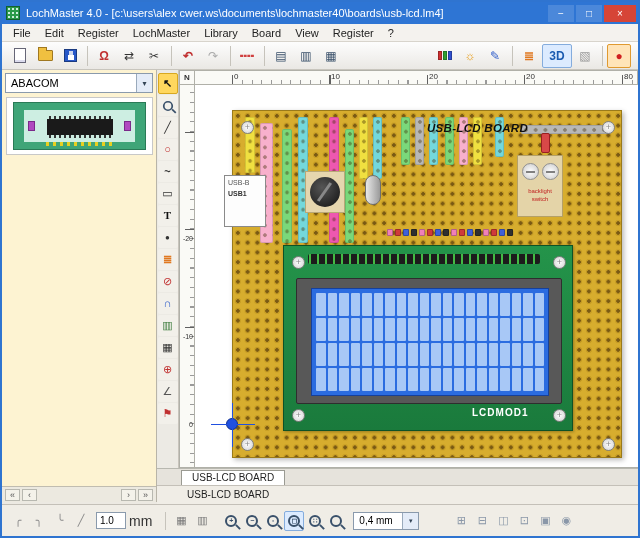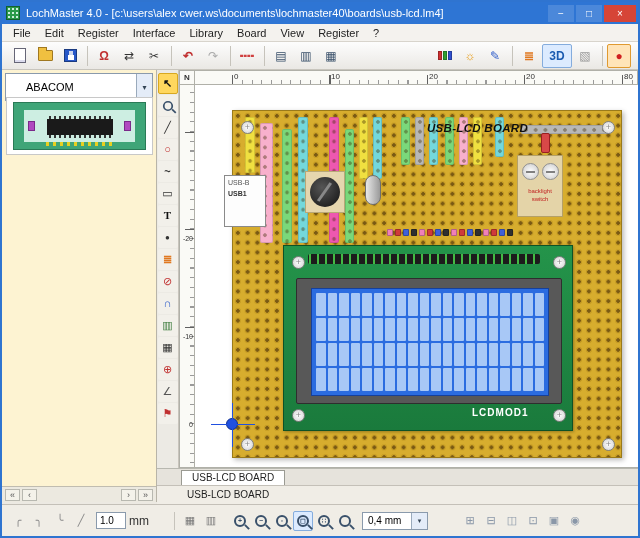--- a/index.html
+++ b/index.html
@@ -34,21 +34,21 @@
   .ic-disk{width:13px;height:13px;background:#2858c8;border:1px solid #1a3a80;position:relative;}
   .ic-disk::before{content:"";position:absolute;left:3px;bottom:1px;width:6px;height:5px;background:#fff;}
   .ic-disk::after{content:"";position:absolute;left:4px;top:1px;width:4px;height:4px;background:#cfd8ee;}
   .ic-swatches{display:flex;gap:1px;}
   .sw{width:4px;height:9px;display:block;border:1px solid rgba(0,0,0,.25);}
   .mag{position:relative;width:12px;height:12px;border:2px solid #39506a;border-radius:50%;display:flex;align-items:center;justify-content:center;font-size:7px;font-weight:bold;color:#39506a;}
   .mag::after{content:"";position:absolute;width:6px;height:2px;background:#39506a;right:-6px;bottom:-3px;transform:rotate(45deg);}
 
   
   .left-panel{left:0;top:68px;width:155px;height:432px;background:#fdf3d2;border-right:1px solid #b8b4a8;}
-  .lib-select{position:absolute;left:3px;top:3px;width:148px;height:28px;background:#fff;border:1px solid #8a9aac;font-size:11px;display:flex;align-items:center;padding-left:20px;}
+  .lib-select{position:absolute;left:3px;top:3px;width:148px;height:20px;background:#fff;border:1px solid #8a9aac;font-size:11px;display:flex;align-items:center;padding-left:5px;}
   .dd-btn{margin-left:auto;width:16px;height:100%;background:#e4ecf8;border-left:1px solid #9aaabc;display:flex;align-items:center;justify-content:center;font-size:8px;color:#345;}
   .lib-item1{position:absolute;left:4px;top:27px;width:147px;}
   .prev1{height:58px;background:#fff;border:1px solid #c8c8c8;display:flex;align-items:center;justify-content:center;}
   .cap1{height:15px;background:#d8e4c4;border:1px solid #b4c2a0;border-top:none;font-size:9px;text-align:center;line-height:14px;color:#222;}
   .p1-board{width:133px;height:48px;background:#3fa578;border:1px solid #2a7a56;position:relative;}
   .p1-inner{position:absolute;left:10px;top:7px;right:10px;bottom:7px;background:#cdeee2;}
   .p1-ic{position:absolute;left:33px;top:16px;width:66px;height:16px;background:#1a1a1a;}
   .p1-ic::before,.p1-ic::after{content:"";position:absolute;left:2px;right:2px;height:3px;background-image:repeating-linear-gradient(90deg,#333 0 2px,transparent 2px 5px);}
   .p1-ic::before{top:-3px;}.p1-ic::after{bottom:-3px;}
   .p1-c{position:absolute;width:7px;height:10px;background:#b04ac0;border:1px solid #7a2a8a;}
@@ -127,21 +127,21 @@
   .doc-tab{position:absolute;left:24px;top:1px;height:16px;background:#fff;border:1px solid #9a9a92;border-bottom:none;padding:1px 10px;font-size:10px;color:#222;}
   .status-bar{left:155px;top:483px;width:481px;height:19px;background:#f0ede6;border-top:1px solid #c4c0b8;font-size:10px;line-height:18px;padding-left:30px;color:#222;}
   .bottom-toolbar{left:0;top:502px;width:636px;height:32px;background:#f0ede6;border-top:1px solid #c4c0b8;display:flex;align-items:center;padding:0 6px;}
   .bt-btn{width:20px;height:20px;display:flex;align-items:center;justify-content:center;border:1px solid transparent;border-radius:2px;margin-right:1px;}
   .bt-btn .glyph{font-size:11px;color:#8a8a8a;}
   .bt-btn.active{background:#dcebff;border-color:#84acdd;}
   .bt-btn.pads .glyph{color:#8a97a8;}
   .bt-sep{width:1px;height:18px;background:#c6c3bb;margin:0 5px;}
   #bt-bends,#bt-boards,#bt-zoom,#bt-pads{display:flex;align-items:center;}
   .bt-input{width:30px;height:17px;border:1px solid #8a9aac;font-size:10px;padding:0 3px;background:#fff;margin:0 3px 0 4px;}
-  .bt-unit{font-size:12px;color:#333;margin-right:20px;}
+  .bt-unit{font-size:14px;color:#333;margin-right:8px;}
   .bt-select{width:66px;height:18px;background:#fff;border:1px solid #8a9aac;font-size:10px;display:flex;align-items:center;padding-left:5px;margin:0 6px;}
   .bt-select .dd-btn{font-size:7px;}
   #bt-zoom{margin-left:8px;}
   #bt-pads{margin-left:26px;}
 </style>
 </head>
 <body>
 
 <div id="window">
 
@@ -152,21 +152,21 @@
         <div class="win-btn">−</div>
         <div class="win-btn">□</div>
         <div class="win-btn close">×</div>
       </div>
   </div>
 
   <div class="abs menubar" id="menu-bar">
       <div class="menu-item">File</div>
       <div class="menu-item">Edit</div>
       <div class="menu-item">Register</div>
-      <div class="menu-item">Interface</div>
+      <div class="menu-item">LochMaster</div>
       <div class="menu-item">Library</div>
       <div class="menu-item">Board</div>
       <div class="menu-item">View</div>
       <div class="menu-item">Register</div>
       <div class="menu-item">?</div>
     </div>
 
   <div class="abs toolbar">
     <div id="tb-left">
         <div class="tb-btn">

